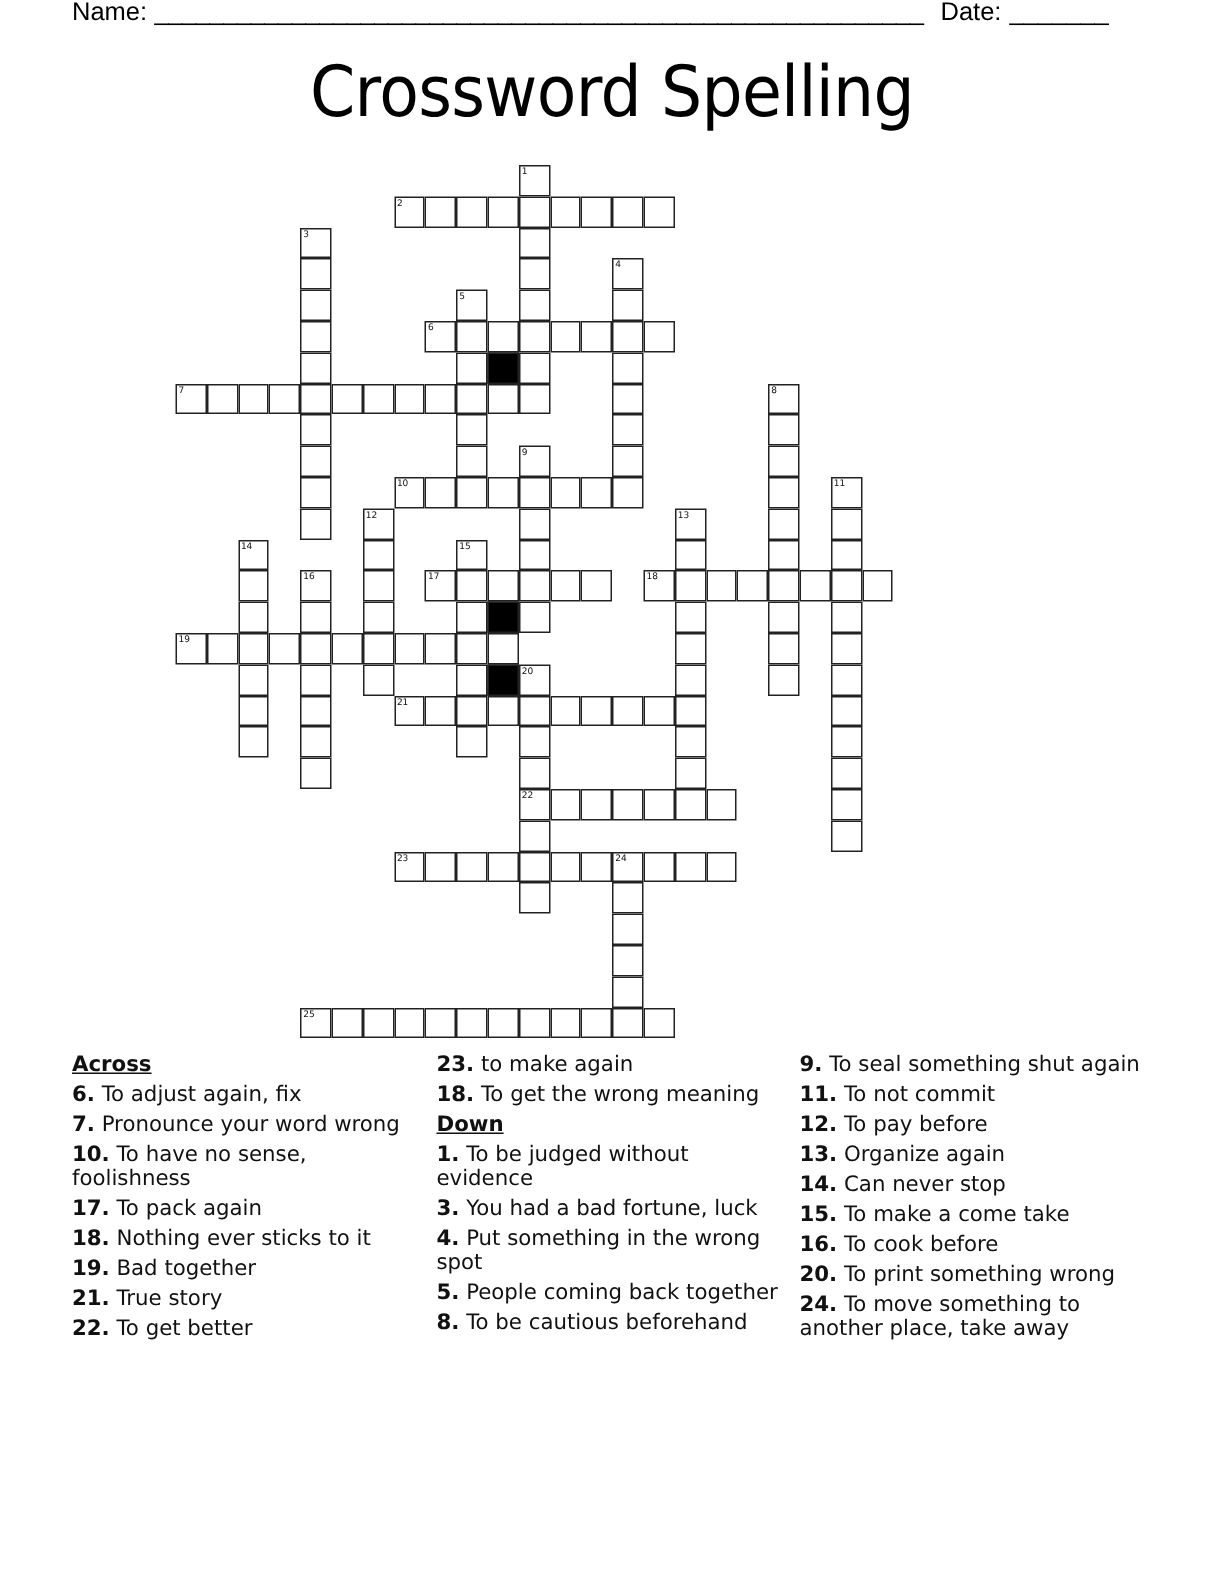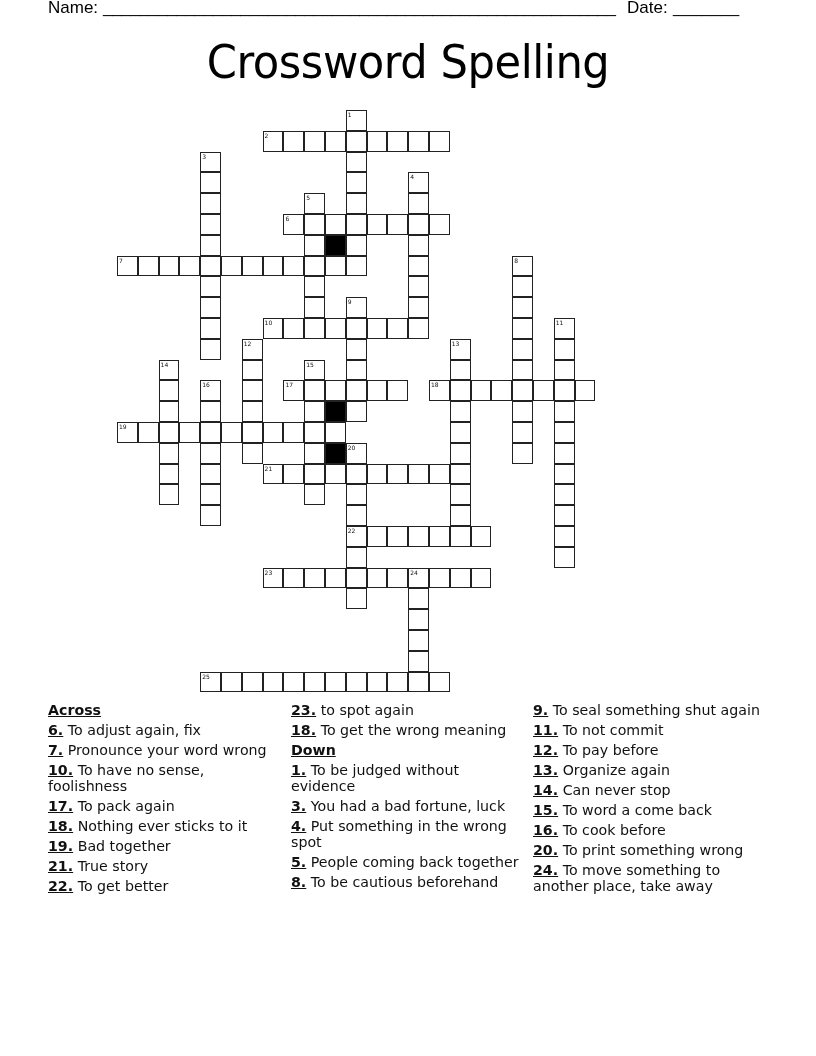--- a/index.html
+++ b/index.html
@@ -29,21 +29,21 @@
   }
   .clues {
     position: absolute; top: 702px; font-family: "DejaVu Sans", sans-serif;
     font-size: 14.2px; line-height: 16px; color: #111;
   }
   .col1 { left: 48px; width: 228px; }
   .col2 { left: 291px; width: 232px; }
   .col3 { left: 533px; width: 232px; }
   .clue-heading { font-weight: bold; text-decoration: underline; margin-bottom: 4px; }
   .clue { margin-bottom: 4px; }
-  .clue-num { font-weight: bold; text-decoration: underline; }
+  .clue-num { font-weight: bold; }
 </style>
 </head>
 <body>
 
 <div class="header-line">
   <span class="name-label">Name:</span>
   <span class="name-blank">________________________________________________________</span>
   <span class="date-label">Date:</span>
   <span class="date-blank">_______</span>
 </div>
@@ -301,37 +301,37 @@
       <div class="clue"><span class="clue-num">10.</span><span> To have no sense, foolishness</span></div>
       <div class="clue"><span class="clue-num">17.</span><span> To pack again</span></div>
       <div class="clue"><span class="clue-num">18.</span><span> Nothing ever sticks to it</span></div>
       <div class="clue"><span class="clue-num">19.</span><span> Bad together</span></div>
       <div class="clue"><span class="clue-num">21.</span><span> True story</span></div>
       <div class="clue"><span class="clue-num">22.</span><span> To get better</span></div>
     </div>
 </div>
 <div class="clues col2">
   <div id="across-list-b">
-      <div class="clue"><span class="clue-num">23.</span><span> to spot again</span></div>
+      <div class="clue"><span class="clue-num">23.</span><span> to make again</span></div>
       <div class="clue"><span class="clue-num">18.</span><span> To get the wrong meaning</span></div>
     </div>
   <div class="clue-heading">Down</div>
   <div id="down-list-a">
       <div class="clue"><span class="clue-num">1.</span><span> To be judged without evidence</span></div>
       <div class="clue"><span class="clue-num">3.</span><span> You had a bad fortune, luck</span></div>
       <div class="clue"><span class="clue-num">4.</span><span> Put something in the wrong spot</span></div>
       <div class="clue"><span class="clue-num">5.</span><span> People coming back together</span></div>
       <div class="clue"><span class="clue-num">8.</span><span> To be cautious beforehand</span></div>
     </div>
 </div>
 <div class="clues col3">
   <div id="down-list-b">
       <div class="clue"><span class="clue-num">9.</span><span> To seal something shut again</span></div>
       <div class="clue"><span class="clue-num">11.</span><span> To not commit</span></div>
       <div class="clue"><span class="clue-num">12.</span><span> To pay before</span></div>
       <div class="clue"><span class="clue-num">13.</span><span> Organize again</span></div>
       <div class="clue"><span class="clue-num">14.</span><span> Can never stop</span></div>
-      <div class="clue"><span class="clue-num">15.</span><span> To word a come back</span></div>
+      <div class="clue"><span class="clue-num">15.</span><span> To make a come take</span></div>
       <div class="clue"><span class="clue-num">16.</span><span> To cook before</span></div>
       <div class="clue"><span class="clue-num">20.</span><span> To print something wrong</span></div>
       <div class="clue"><span class="clue-num">24.</span><span> To move something to another place, take away</span></div>
     </div>
 </div>
 
 </body></html>

